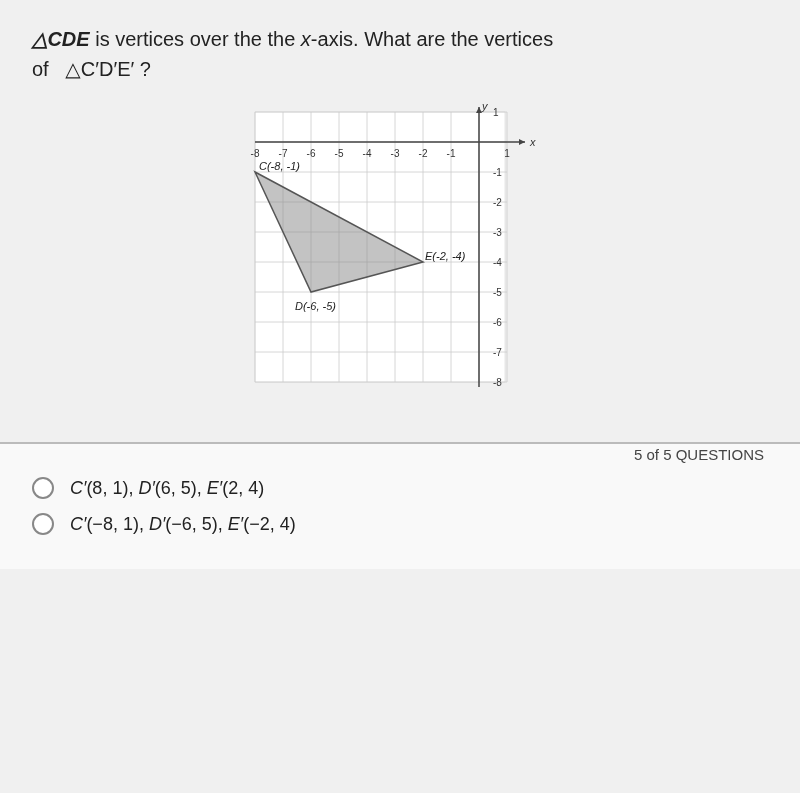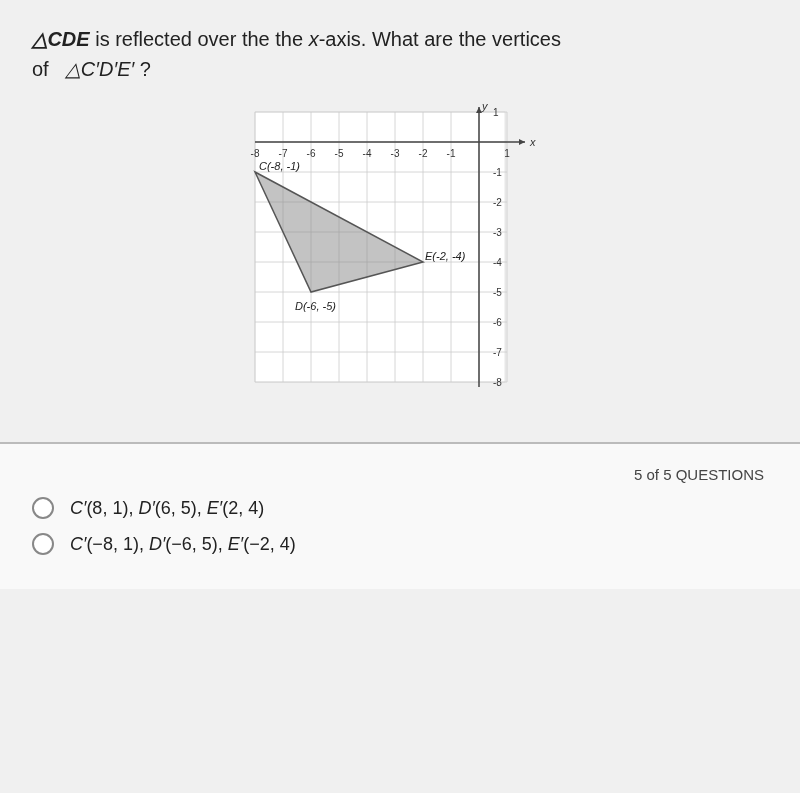--- a/index.html
+++ b/index.html
@@ -38,21 +38,21 @@
       height: 310px;
     }
     .divider {
       width: 100%;
       height: 2px;
       background: #bbb;
       margin: 8px 0 0 0;
     }
     .answers-area {
       background: #f9f9f9;
-      padding: 22px 32px 20px 32px;
+      padding: 2px 32px 20px 32px;
     }
     .question-count {
       text-align: right;
       font-size: 15px;
       color: #444;
       font-family: Arial, sans-serif;
       margin-bottom: 8px;
       padding-right: 4px;
     }
     .answer-option {
@@ -78,24 +78,24 @@
       color: #222;
       text-align: center;
     }
   </style>
 </head>
 <body>
 
 <div class="question-area">
   <div class="question-text">
     <span style="font-style:italic;font-weight:bold;">△<em>CDE</em></span>
-    <span> is reflected over the </span>
+    <span> is vertices over the </span>
     <span>the <em>x</em>-axis. What are the vertices</span>
     <br>
-    <span>of &nbsp; <span style="font-style:italic;">△C′D′E′</span> ?</span>
+    <span>of &nbsp; <span style="">△C′D′E′</span> ?</span>
   </div>
 
   <div class="graph-container">
     <div class="graph-wrapper">
       <svg class="graph" viewBox="0 0 310 310" xmlns="http://www.w3.org/2000/svg">
 
         <rect x="10" y="10" width="250" height="270" fill="white" stroke="#ccc" stroke-width="0.5"></rect>
 
         <line x1="10" y1="10" x2="10" y2="280" stroke="#ccc" stroke-width="0.8"></line>
         <line x1="38" y1="10" x2="38" y2="280" stroke="#ccc" stroke-width="0.8"></line>

